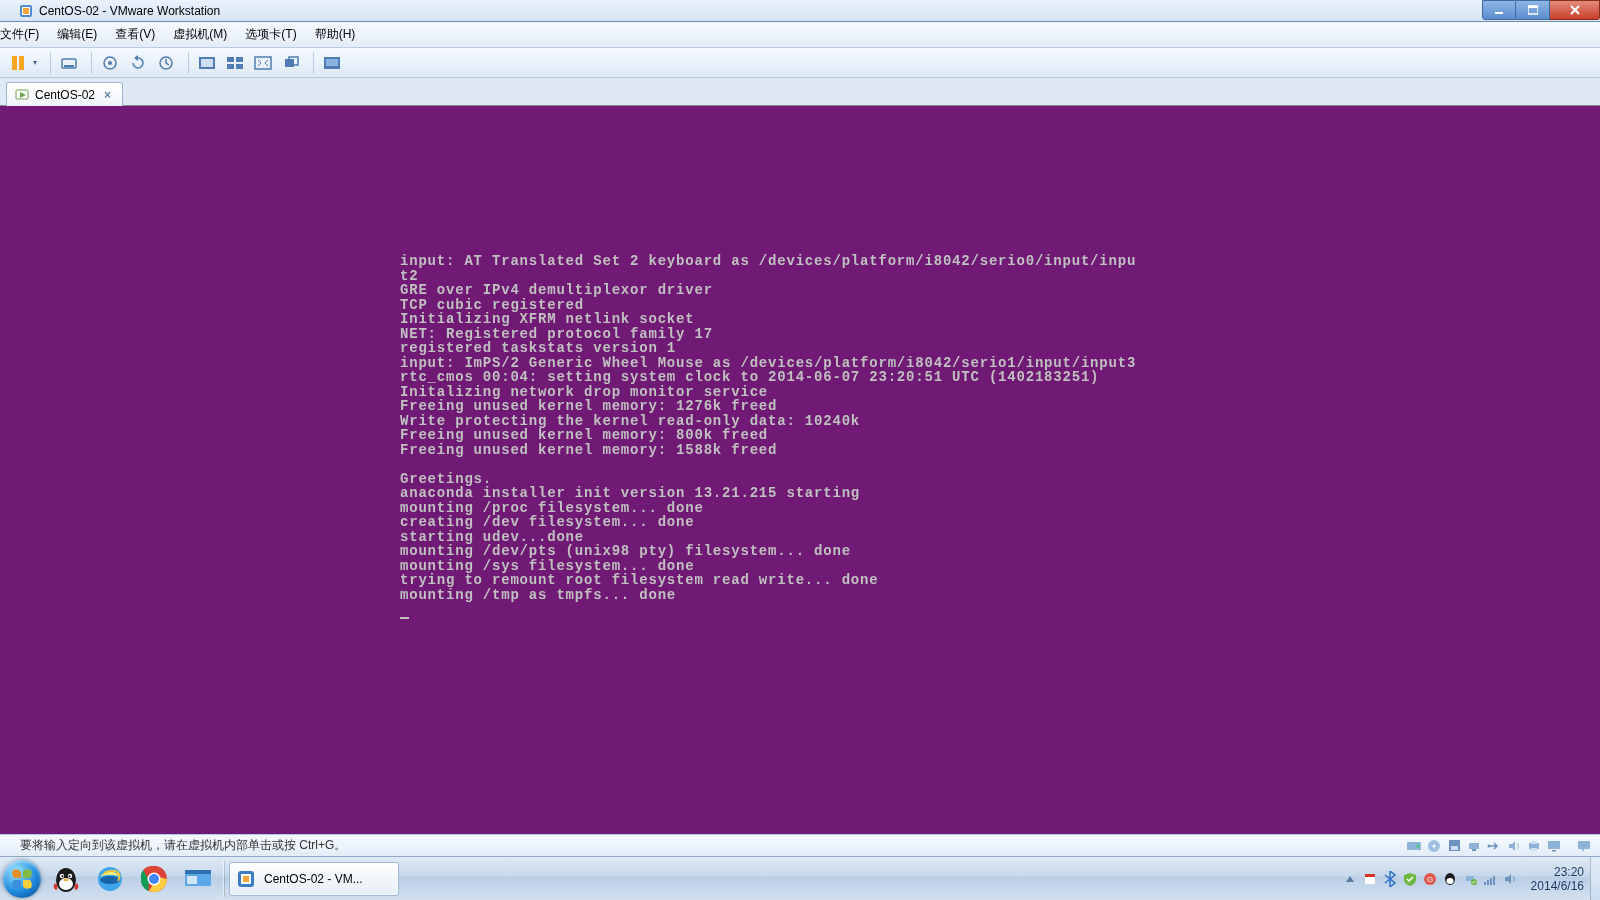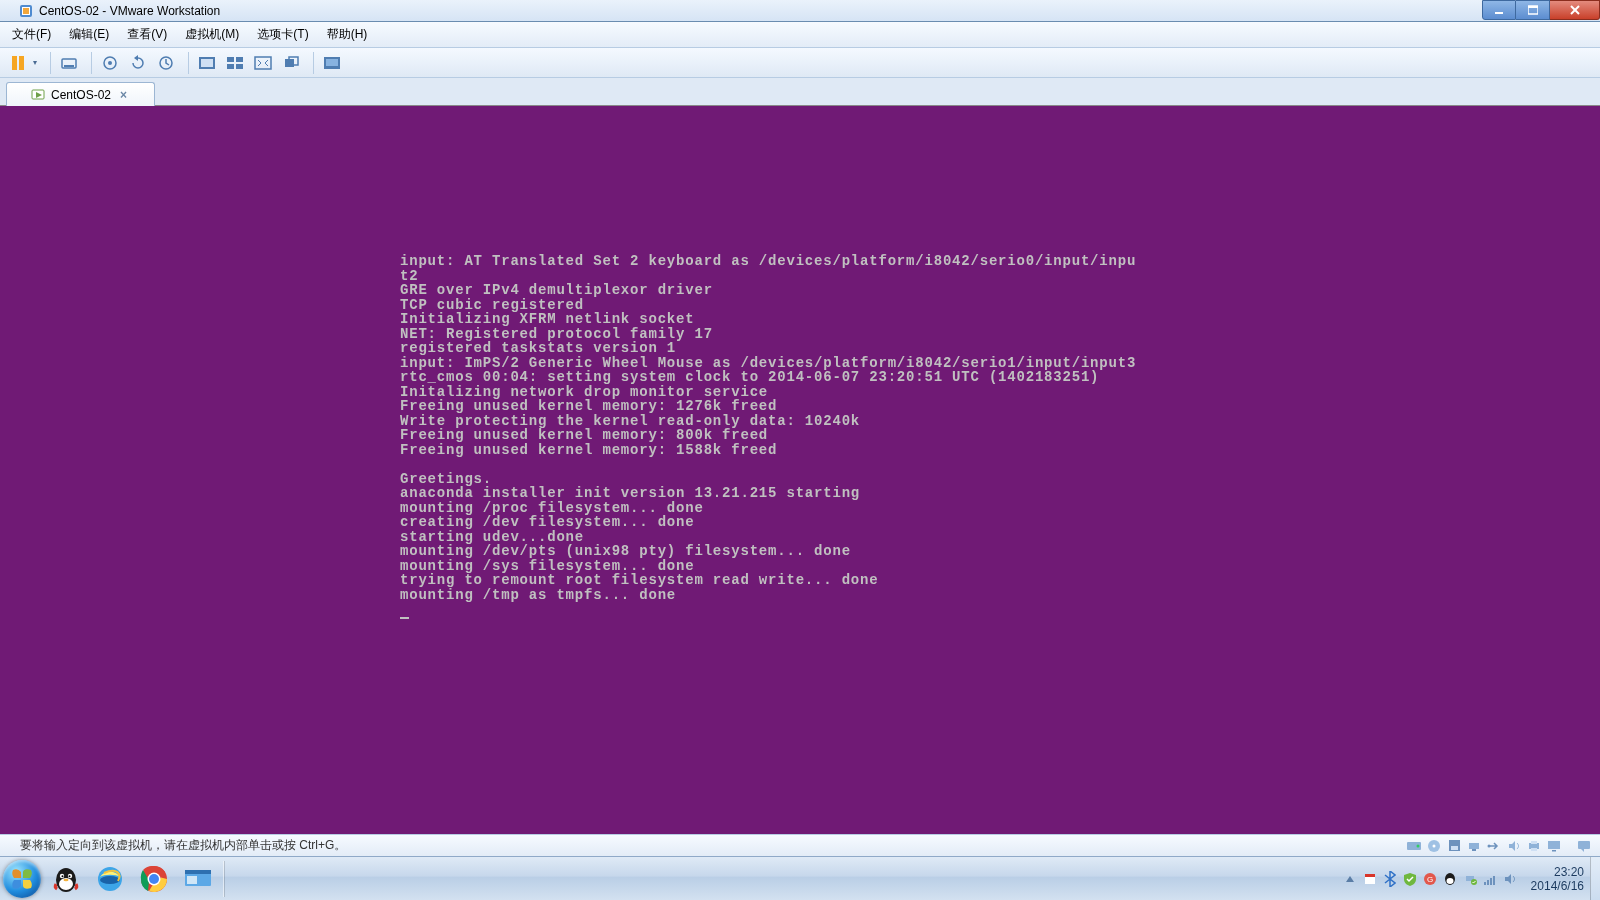--- a/index.html
+++ b/index.html
@@ -9,32 +9,32 @@
   .titlebar { height:22px; background:linear-gradient(#eaf2fb,#d6e4f5); display:flex; align-items:center; padding-left:19px; border-bottom:1px solid #6a8cb0; position:relative; }
   .titlebar .app-icon { width:14px; height:14px; margin-right:6px; display:inline-flex; }
   .titlebar .title { color:#000; }
   .win-btns { position:absolute; right:0; top:0; display:flex; height:20px; }
   .win-btn { width:34px; height:20px; margin-left:0; display:flex; align-items:center; justify-content:center; color:#fff; font-weight:bold; font-size:10px; }
   .win-btn.min { background:linear-gradient(#8fb7e6,#5c8dd0); border:1px solid #3e699f; border-radius:0 0 0 3px; }
   .win-btn.max { background:linear-gradient(#8fb7e6,#5c8dd0); border:1px solid #3e699f; border-left:none; }
   .win-btn.close { background:linear-gradient(#e48b7e,#c9402a); border:1px solid #8b2d1e; border-left:none; border-radius:0 0 3px 0; width:50px; }
 
   
-  .menubar { height:26px; background:linear-gradient(#f6faff,#e3ecf7); display:flex; align-items:center; padding-left:12px; border-bottom:1px solid #b7cce3; color:#000; }
+  .menubar { height:26px; background:linear-gradient(#f6faff,#e3ecf7); display:flex; align-items:center; padding-left:0; border-bottom:1px solid #b7cce3; color:#000; }
   .menubar .menu-item { margin-right:18px; cursor:default; }
 
   
   .toolbar { height:30px; background:linear-gradient(#f4f9ff,#dfe9f5); display:flex; align-items:center; padding-left:6px; border-bottom:1px solid #b7cce3; }
   .tool { width:24px; height:24px; margin-right:4px; display:flex; align-items:center; justify-content:center; border-radius:3px; }
   .sep { width:1px; height:22px; background:#b7cce3; margin:0 6px; }
   .dropdown-arrow { width:8px; display:flex; align-items:center; justify-content:center; color:#4a6b93; font-size:8px; margin-left:-3px; margin-right:5px; }
 
   
   .tabstrip { height:28px; background:#dfe9f5; display:flex; align-items:flex-end; padding-left:6px; border-bottom:1px solid #888; }
-  .tab { height:24px; background:linear-gradient(#fff,#f0f5fb); border:1px solid #9cb6d3; border-bottom:none; border-radius:3px 3px 0 0; padding:0 24px; display:flex; align-items:center; gap:6px; position:relative; top:1px; }
+  .tab { height:24px; background:linear-gradient(#fff,#f0f5fb); border:1px solid #9cb6d3; border-bottom:none; border-radius:3px 3px 0 0; padding:0 8px; display:flex; align-items:center; gap:6px; position:relative; top:1px; }
   .tab .tab-icon { width:14px; height:14px; display:inline-flex; }
   .tab .close-x { color:#6b87a6; cursor:default; padding:0 3px; font-weight:bold; }
 
   
   .console-wrap { background:#701a75; height:728px; position:relative; padding:0 2px; }
   .console { position:absolute; left:400px; top:148px; white-space:pre; font-family:"Courier New",monospace; font-size:14px; line-height:14.5px; color:#c0c0c0; letter-spacing:0.8px; font-weight:bold;}
   .cursor-blink { display:inline-block; width:9px; height:2px; background:#c0c0c0; position:relative; top:6px;}
 
   
   .vmw-status { height:22px; background:linear-gradient(#f6faff,#e3ecf7); display:flex; align-items:center; padding-left:20px; border-top:1px solid #b7cce3; color:#333; }
@@ -316,20 +316,30 @@
   </div>
   <div class="task-icon">
     <svg width="30" height="26">
         <rect x="2" y="4" width="26" height="16" rx="1" fill="#5ca8e6"></rect>
         <rect x="2" y="4" width="26" height="4" fill="#2e70b0"></rect>
         <rect x="4" y="10" width="10" height="8" fill="#cfe6f7"></rect>
       </svg>
   </div>
   <div class="task-divider"></div>
 
+  <div class="task-button">
+    <span class="tb-icon">
+      <svg width="20" height="20">
+          <rect x="2" y="2" width="16" height="16" rx="3" fill="#3c7cc4"></rect>
+          <rect x="5" y="5" width="10" height="10" fill="#fff"></rect>
+          <rect x="7" y="7" width="6" height="6" fill="#f2a73b"></rect>
+        </svg>
+    </span>
+    <span>CentOS-02 - VM...</span>
+  </div>
 
   <div class="tray">
     <span class="tray-icon">
         <svg width="10" height="10">
           <polygon points="5,2 9,8 1,8" fill="#5a7da6"></polygon>
         </svg>
       </span>
     <span class="tray-icon">
         <svg width="14" height="14">
           <rect x="2" y="2" width="10" height="10" fill="#fff"></rect>

